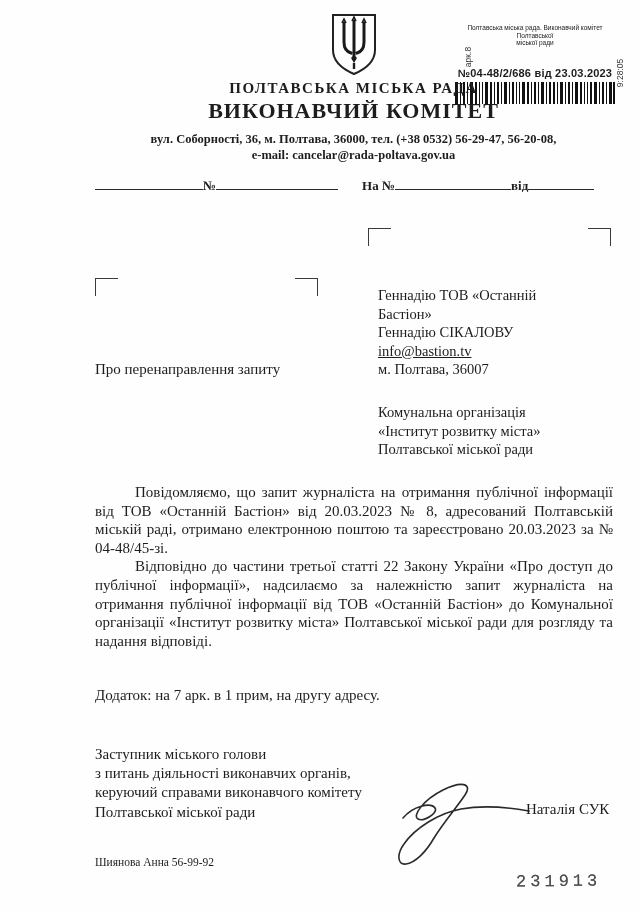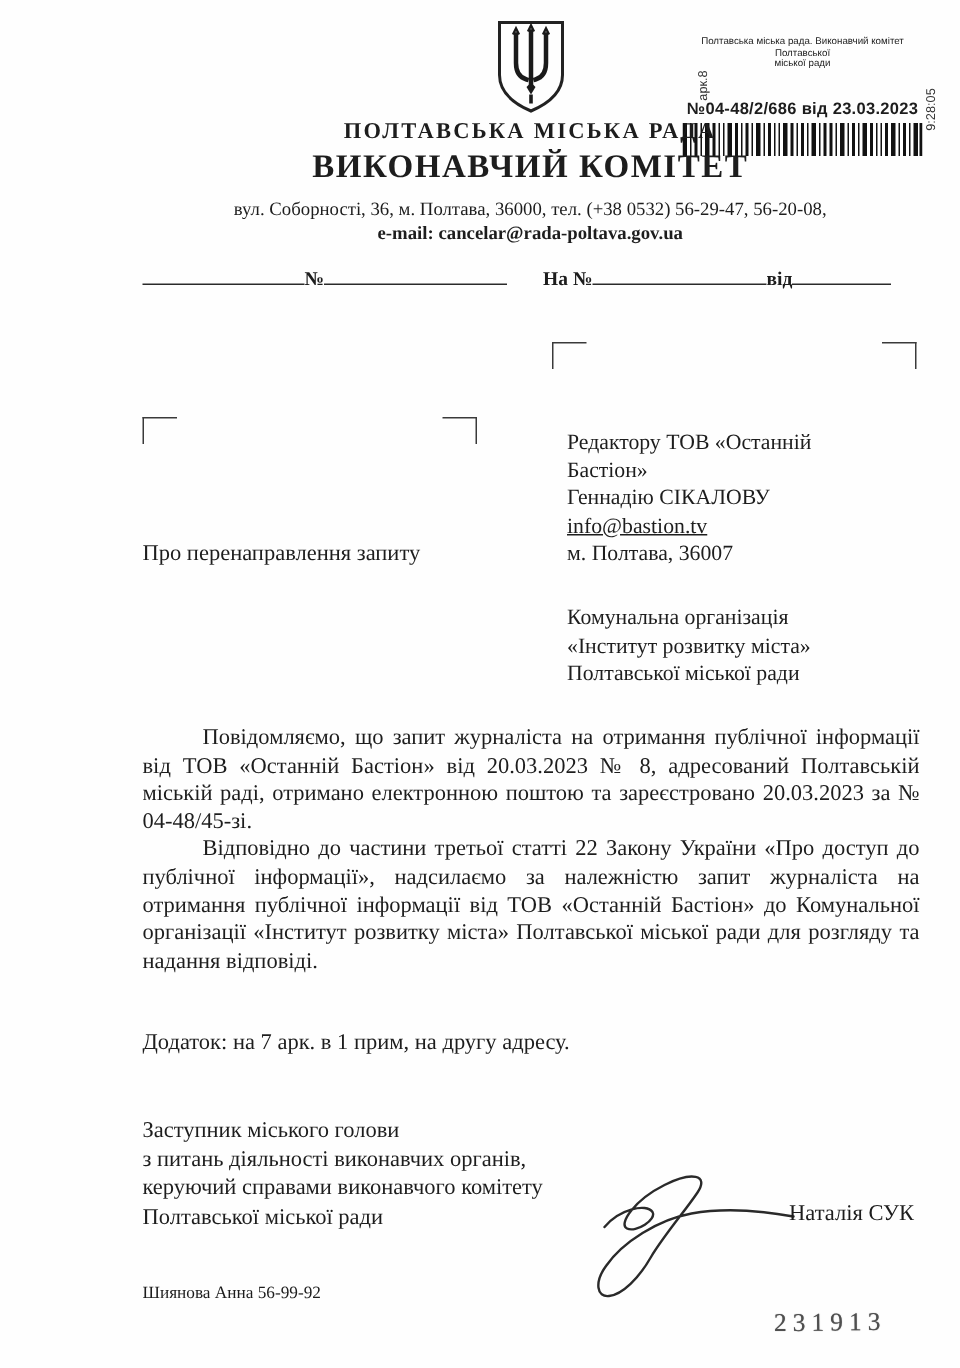--- a/index.html
+++ b/index.html
@@ -19,21 +19,21 @@
   .vtext { position:absolute; font-size:8.5px; color:#333; white-space:nowrap;
     transform:rotate(-90deg); font-family:"Liberation Sans", sans-serif; }
   .v-apk { left:-4px; top:28px; width:40px; }
   .v-time { left:146px; top:44px; width:44px; }
 
   
   .col-center { left:95px; width:517px; text-align:center; }
   .emblem { left:318px; top:12px; }
   .org-name { top:80px; font-size:15px; font-weight:bold; letter-spacing:1.5px; }
   .committee { top:98px; font-size:22px; font-weight:bold; letter-spacing:1px; }
-  .addr1 { top:132px; font-size:12.5px; font-weight:normal; }
+  .addr1 { top:132px; font-size:12.5px; font-weight:bold; }
   .addr2 { top:148px; font-size:12.5px; font-weight:bold; }
 
   
   .ref-line { left:95px; top:176px; width:517px; font-size:13px; font-weight:bold;
     white-space:nowrap; }
   .blank { display:inline-block; border-bottom:1.3px solid #2a2a2a; height:13px;
     vertical-align:baseline; }
 
   
   .bracket { width:22px; height:17px; }
@@ -51,21 +51,21 @@
   .body-text p { margin:0; text-align:justify; text-indent:40px; }
   .attachment { margin-top:36px !important; text-align:left !important; text-indent:0 !important; }
 
   
   .sign-block { left:95px; top:745px; font-size:15px; line-height:19.2px; }
   .sig-draw { left:393px; top:778px; }
   .signer { left:526px; top:801px; font-size:15px; white-space:nowrap;text-align:right; }
 
   
   .executor { left:95px; top:856px; font-size:11.5px; }
-  .stamp-number { left:516px; top:872px; font-family:Liberation Serif, serif;
+  .stamp-number { left:516px; top:872px; font-family:Liberation Mono, monospace;
     font-size:17px; letter-spacing:4px; color:#4f4f4f; transform:rotate(-.6deg);
     text-shadow:0 0 .6px #777; }
 </style>
 </head>
 <body>
 
 <div class="page">
 
   <div class="abs stamp-block">
     <div class="stamp-org">Полтавська міська рада. Виконавчий комітет Полтавської</div>
@@ -146,21 +146,21 @@
   <div class="abs ref-line">
     <span class="blank" style="width:108px"></span><span>№</span><span class="blank" style="width:122px"></span><span style="display:inline-block;width:24px"></span><span>На №</span><span class="blank" style="width:116px"></span><span>від</span><span class="blank" style="width:66px"></span>
   </div>
 
   <div class="abs bracket b-tl" style="left:368px;top:228px"></div>
   <div class="abs bracket b-tr" style="left:588px;top:228px"></div>
   <div class="abs bracket b-tl" style="left:95px;top:278px"></div>
   <div class="abs bracket b-tr" style="left:295px;top:278px"></div>
 
   <div class="abs recipient">
-    <div>Редактору ТОВ «Останній</div>
+    <div>Геннадію ТОВ «Останній</div>
     <div>Бастіон»</div>
     <div>Геннадію СІКАЛОВУ</div>
     <div class="email">info@bastion.tv</div>
     <div>м. Полтава, 36007</div>
   </div>
 
   <div class="abs subject">Про перенаправлення запиту</div>
 
   <div class="abs recipient2">
     <div>Комунальна організація</div>

